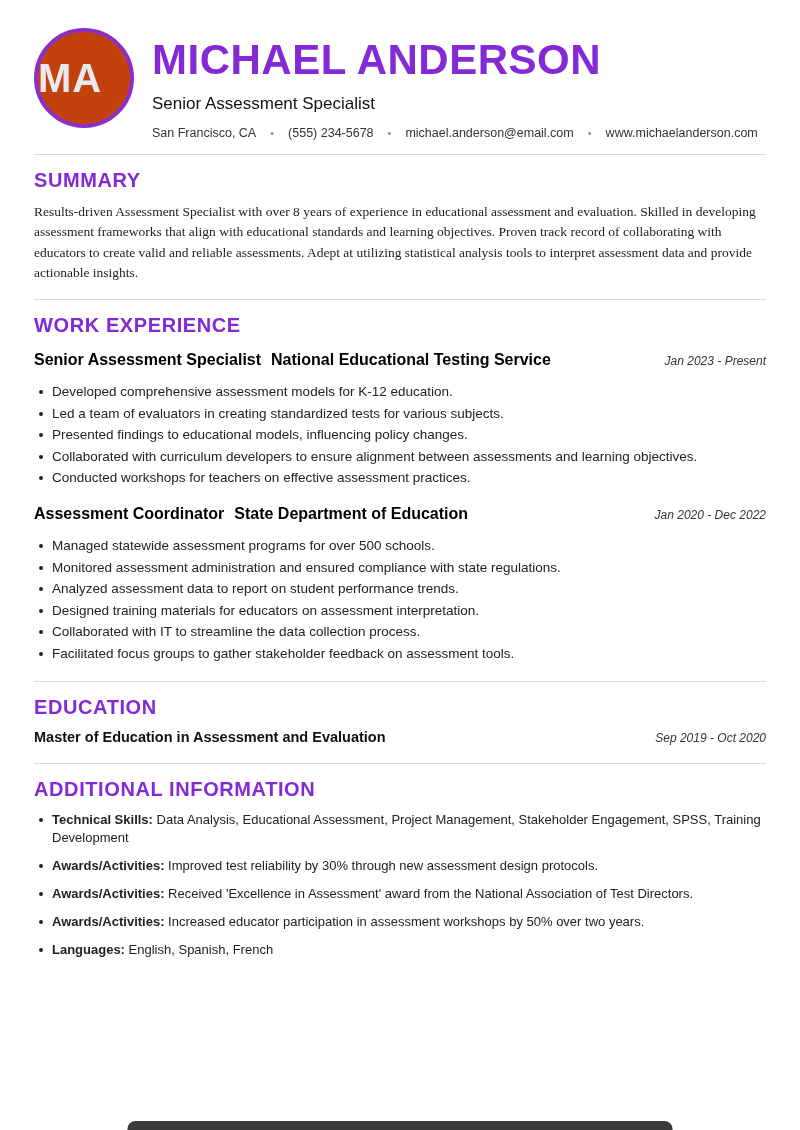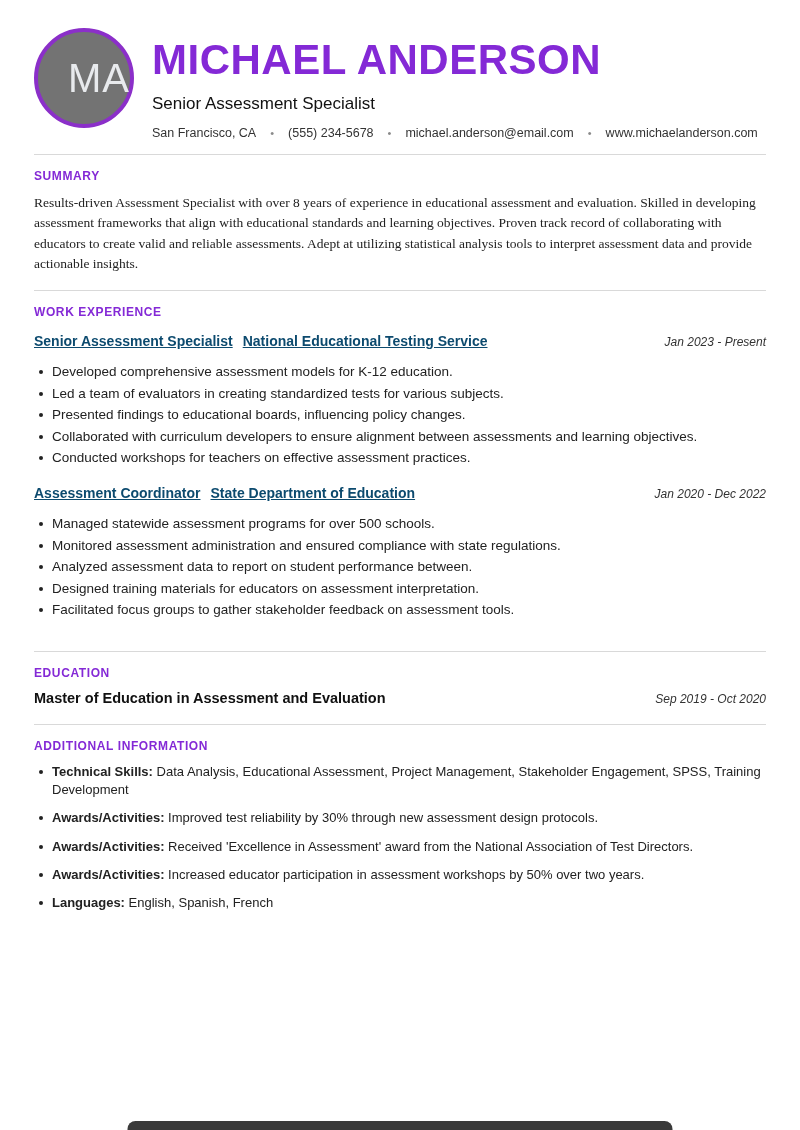--- a/index.html
+++ b/index.html
@@ -13,53 +13,53 @@
     overflow: hidden;
   }
   .page { padding: 26px 34px 0 34px; }
 
   
   .header { display: flex; align-items: flex-start; gap: 18px; margin-bottom: 14px; }
   .avatar {
     flex: 0 0 auto;
     width: 100px; height: 100px;
     border-radius: 50%;
-    background: #737373;
+    background: #c2410c;
     border: 4px solid #8b2fc9;
-    display: flex; align-items: center; justify-content: flex-end;
+    display: flex; align-items: center; justify-content: flex-start;
     color: #e8eaed;
-    font-size: 40px; font-weight: normal; letter-spacing: 1px;
+    font-size: 40px; font-weight: bold; letter-spacing: 1px;
     margin-top: 2px;
   }
   .header-text { padding-top: 10px; }
   .name {
     color: #8429d6;
     font-size: 42px;
     font-weight: 800;
     letter-spacing: 0.5px;
     margin-bottom: 10px;
   }
   .job-title-line { font-size: 17px; color: #111111; margin-bottom: 12px; }
   .contact-line { font-size: 12.5px; color: #333333; display: flex; align-items: center; flex-wrap: wrap; }
   .contact-line .sep { color: #8a8a8a; margin: 0 14px; font-size: 11px; }
 
   
   .section { border-top: 1px solid #d9d9d9; padding-top: 14px; margin-top: 14px; }
   .section-heading {
     color: #8429d6;
-    font-size: 12px;
+    font-size: 20px;
     font-weight: bold;
     letter-spacing: 0.6px;
     margin-bottom: 10px;
   }
   .summary-text { font-size: 13.5px; line-height: 1.5; color: #222222; font-family: Liberation Serif, serif; }
 
   .entry-header { display: flex; justify-content: space-between; align-items: baseline; margin-top: 14px; margin-bottom: 6px; }
   .entry-header:first-of-type { margin-top: 6px; }
-  .entry-title { font-size: 14px; font-weight: bold; color: #0c4a6e; text-decoration: underline; }
+  .entry-title { font-size: 16px; font-weight: bold; color: #000000; }
   .entry-title .company { margin-left: 10px; }
   .entry-dates { font-size: 12px; font-style: italic; color: #333333; white-space: nowrap; }
 
   ul.bullets { list-style: none; margin: 12px 0 16px 0; }
   ul.bullets li {
     font-size: 13.5px; color: #222222;
     line-height: 1.6;
     padding-left: 18px;
     position: relative;
   }
@@ -84,21 +84,21 @@
   ul.info-list li::before {
     content: "";
     position: absolute; left: 5px; top: 7px;
     width: 4px; height: 4px; border-radius: 50%;
     background: #222222;
   }
   .info-label { font-weight: bold; }
 
   
   .section.work { margin-top: 16px; }
-  .section.education { margin-top: 30px; }
+  .section.education { margin-top: 16px; }
   .section.additional { margin-top: 8px; }
 
   
   .footer-bar {
     position: absolute;
     bottom: 0; left: 50%;
     transform: translateX(-50%);
     width: 545px; height: 9px;
     background: #3a3a3a;
     border-radius: 8px 8px 0 0;
@@ -138,36 +138,37 @@
 
     <div class="entry-header">
       <div class="entry-title">
         <span>Senior Assessment Specialist</span><span class="company">National Educational Testing Service</span>
       </div>
       <div class="entry-dates">Jan 2023 - Present</div>
     </div>
     <ul class="bullets">
       <li>Developed comprehensive assessment models for K-12 education.</li>
       <li>Led a team of evaluators in creating standardized tests for various subjects.</li>
-      <li>Presented findings to educational boards, influencing policy changes.</li>
+      <li>Presented findings to educational models, influencing policy changes.</li>
       <li>Collaborated with curriculum developers to ensure alignment between assessments and learning objectives.</li>
       <li>Conducted workshops for teachers on effective assessment practices.</li>
     </ul>
 
     <div class="entry-header">
       <div class="entry-title">
         <span>Assessment Coordinator</span><span class="company">State Department of Education</span>
       </div>
       <div class="entry-dates">Jan 2020 - Dec 2022</div>
     </div>
     <ul class="bullets">
       <li>Managed statewide assessment programs for over 500 schools.</li>
       <li>Monitored assessment administration and ensured compliance with state regulations.</li>
-      <li>Analyzed assessment data to report on student performance between.</li>
+      <li>Analyzed assessment data to report on student performance trends.</li>
       <li>Designed training materials for educators on assessment interpretation.</li>
+      <li>Collaborated with IT to streamline the data collection process.</li>
       <li>Facilitated focus groups to gather stakeholder feedback on assessment tools.</li>
     </ul>
   </div>
 
   <div class="section education">
     <div class="section-heading">EDUCATION</div>
     <div class="edu-row">
       <div class="degree">Master of Education in Assessment and Evaluation</div>
       <div class="entry-dates">Sep 2019 - Oct 2020</div>
     </div>

